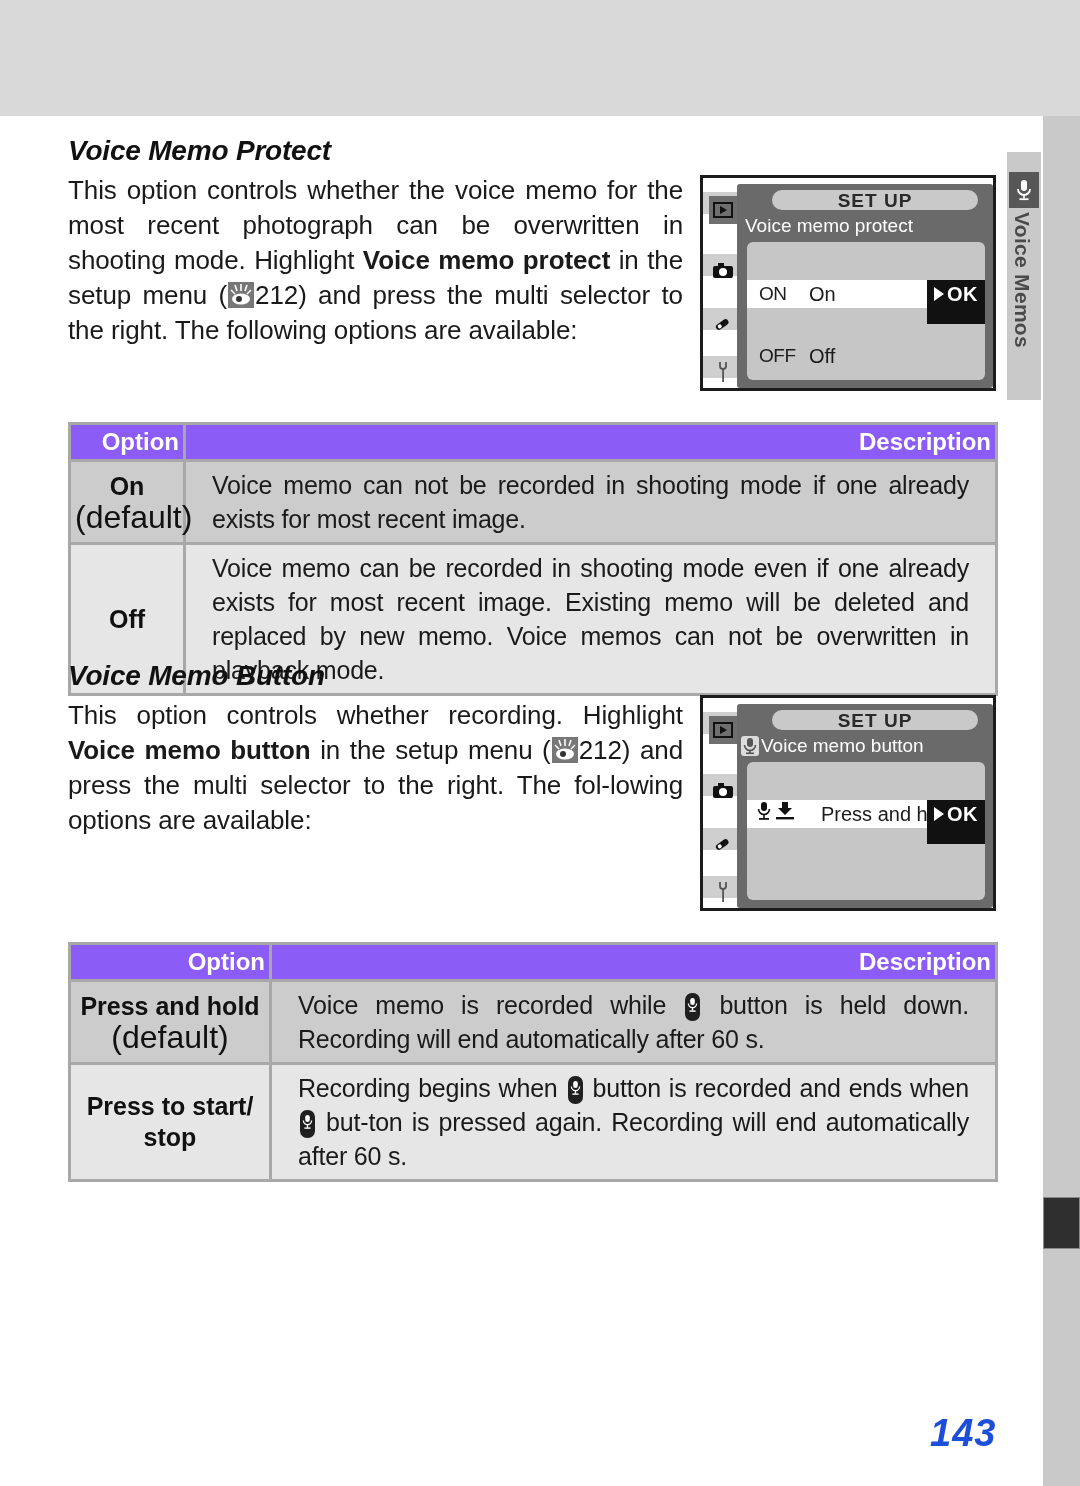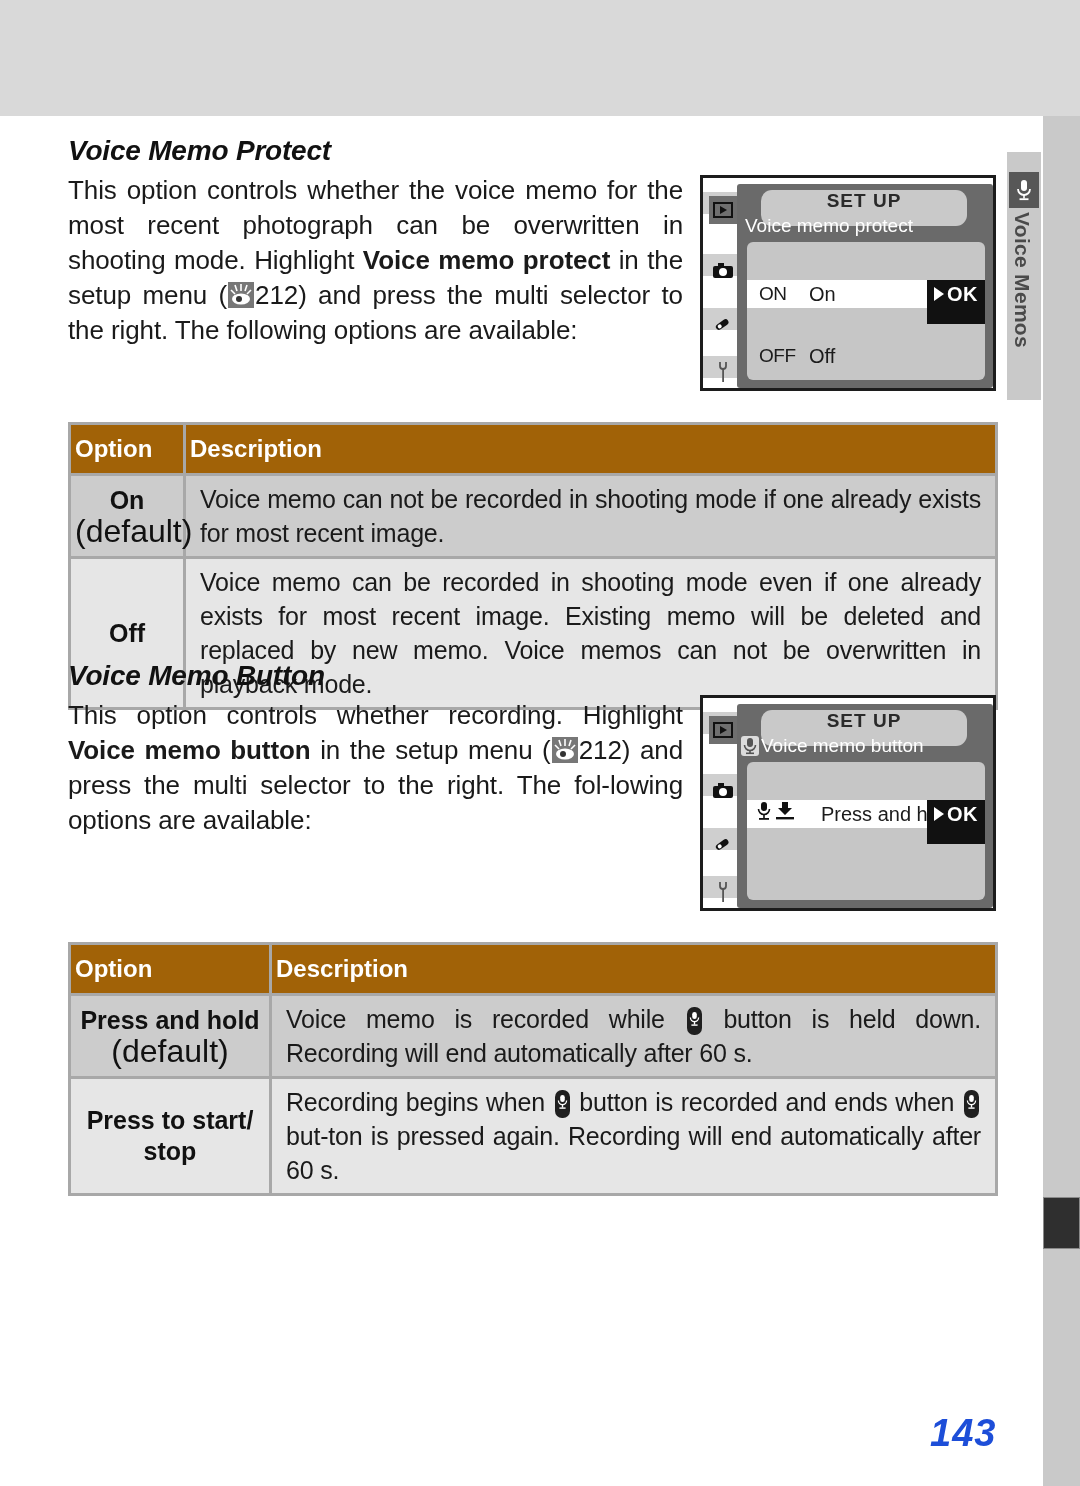--- a/index.html
+++ b/index.html
@@ -168,23 +168,23 @@
   .lcd-main {
     position: absolute;
     left: 34px; top: 6px;
     width: 256px;
     height: 204px;
     background: #6a6a6a;
     border-radius: 3px;
   }
   .lcd-title {
     position: absolute;
-    left: 24px; top: 6px;
+    left: 35px; top: 6px;
     width: 206px;
-    height: 36px;
+    height: 20px;
     background: #c9c9c9;
     border-radius: 11px;
     color: #2a2a2a;
     font-size: 19px;
     font-weight: bold;
     text-align: center;
     line-height: 22px;
     letter-spacing: 1px;
   }
   .lcd-subtitle {
@@ -249,46 +249,46 @@
 
   
   .opt-table {
     border-collapse: separate;
     border-spacing: 3px;
     width: 930px;
     background: #a8a8a8;
     table-layout: fixed;
   }
   .opt-table th {
-    background: #a16207;
+    background: #8b5cf6;
     color: #ffffff;
     font-size: 24px;
     font-weight: bold;
-    padding: 10px 4px;
-    text-align: left;
+    padding: 3px 4px;
+    text-align: right;
   }
   .opt-table td.opt {
     background: #cccccc;
     text-align: center;
     font-size: 25px;
     font-weight: bold;
     padding: 8px 4px;
     line-height: 31px;
     color: #111;
   }
   .opt-table td.opt .dflt {
     display: block;
     font-weight: normal;
     font-size: 32px;
   }
   .opt-table td.desc {
     background: #cccccc;
     font-size: 25px;
     line-height: 34px;
-    padding: 6px 14px;
+    padding: 6px 26px;
     text-align: justify;
     color: #1a1a1a;
     letter-spacing: -0.2px;
   }
   .opt-table tr.alt td.opt,
   .opt-table tr.alt td.desc { background: #e6e6e6; }
 
   
   .page-num {
     position: absolute;

